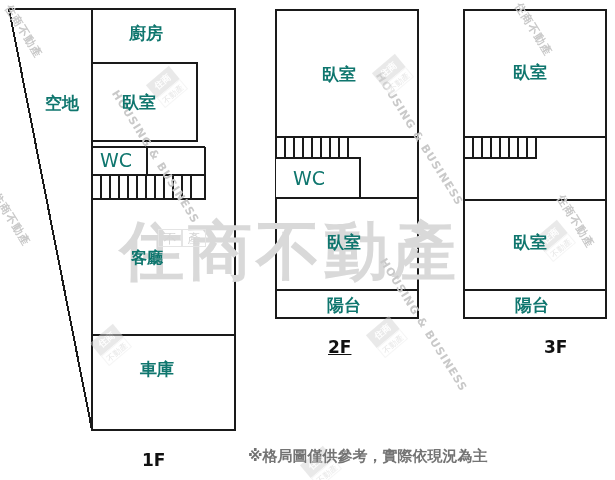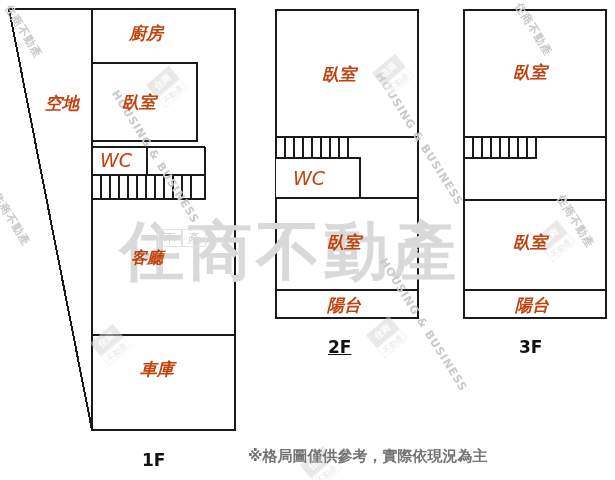--- a/index.html
+++ b/index.html
@@ -104,26 +104,25 @@
     font-size: 13px;
     width: 24px;
     height: 18px;
     line-height: 18px;
     text-align: center;
     border: 1px solid #e4e4e4;
     box-sizing: border-box;
   }
   .room-label {
     position: absolute;
-    color: #c2410c;
-    font-weight: 700;
-    white-space: nowrap;
-    pointer-events: none;
-    font-family: "DejaVu Sans", "Liberation Sans", sans-serif;
-    font-style: italic;
+    color: #0f766e;
+    font-weight: 700;
+    white-space: nowrap;
+    pointer-events: none;
+    font-family: "DejaVu Sans", "Liberation Sans", sans-serif;
   }
   .cjk-17 { font-size: 17px; }
   .cjk-16 { font-size: 16px; }
   .wc-label { font-size: 19px; font-weight: 500; }
   .floor-label {
     position: absolute;
     color: #111111;
     font-size: 17px;
     font-weight: 700;
     white-space: nowrap;
@@ -272,17 +271,17 @@
 
   <div class="room-label cjk-17" style="left:322px; top:63px;">臥室</div>
   <div class="room-label wc-label" style="left:293px; top:167px;">WC</div>
   <div class="room-label cjk-17" style="left:327px; top:231px;">臥室</div>
   <div class="room-label cjk-17" style="left:327px; top:294px;">陽台</div>
   <div class="floor-label" style="left:328px; top:337px;text-decoration:underline;">2F</div>
 
   <div class="room-label cjk-17" style="left:513px; top:61px;">臥室</div>
   <div class="room-label cjk-17" style="left:513px; top:231px;">臥室</div>
   <div class="room-label cjk-17" style="left:515px; top:294px;">陽台</div>
-  <div class="floor-label" style="left:519px; top:337px;">3F</div>
+  <div class="floor-label" style="left:544px; top:337px;">3F</div>
 
   <div id="disclaimer">※格局圖僅供參考，實際依現況為主</div>
 
 </div>
 
 </body></html>

